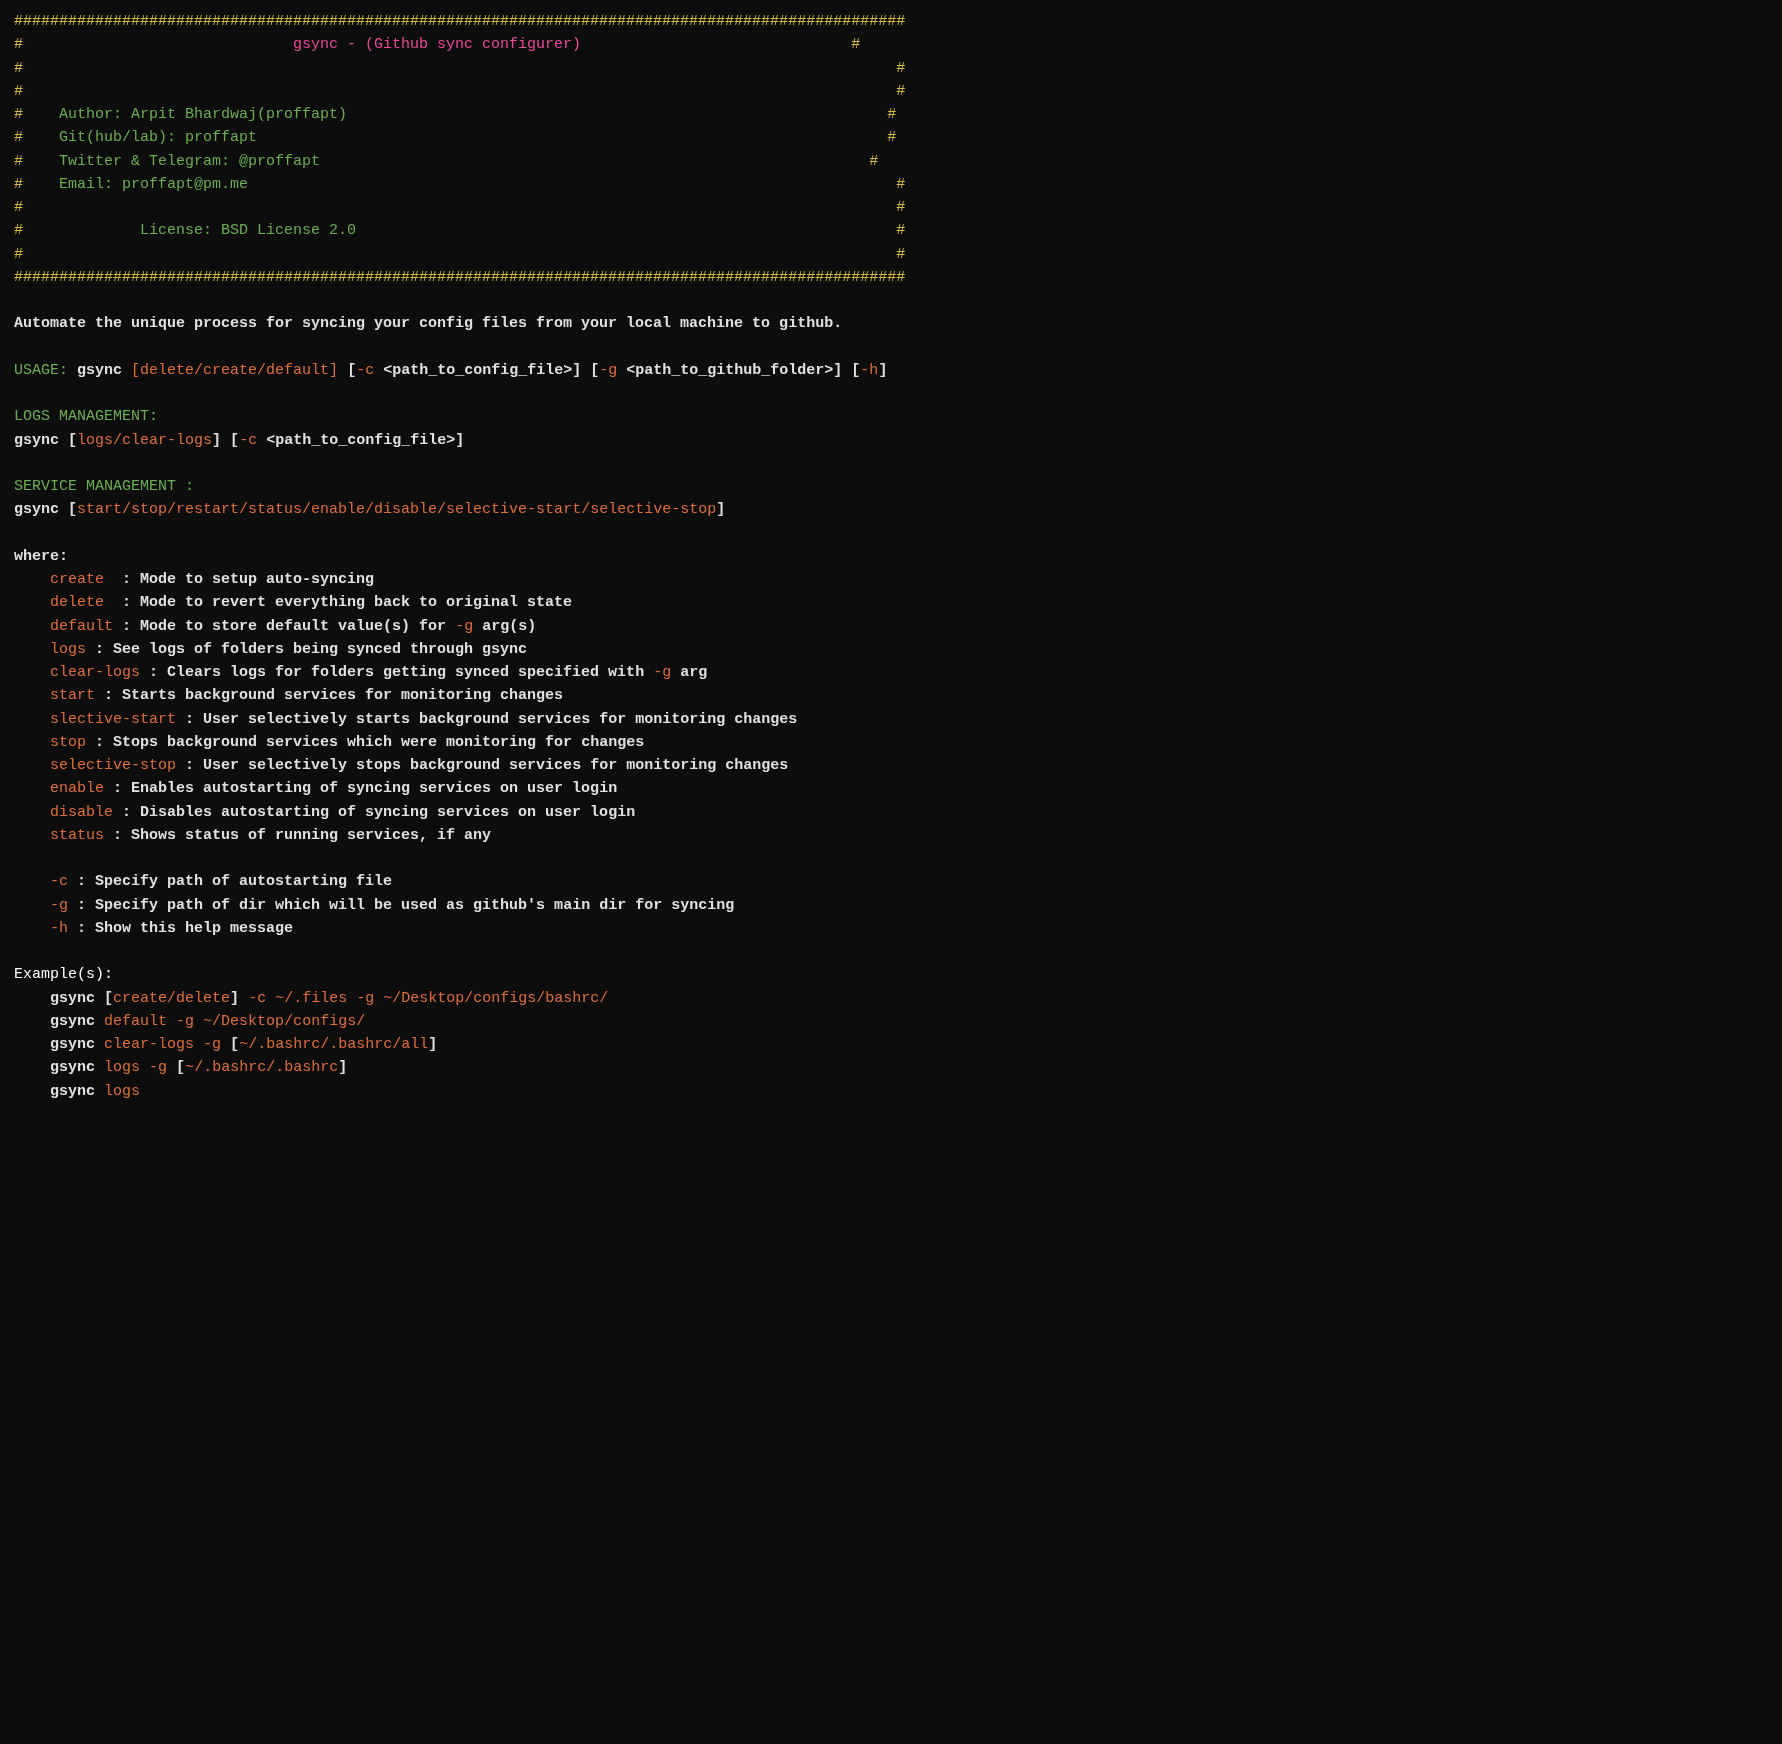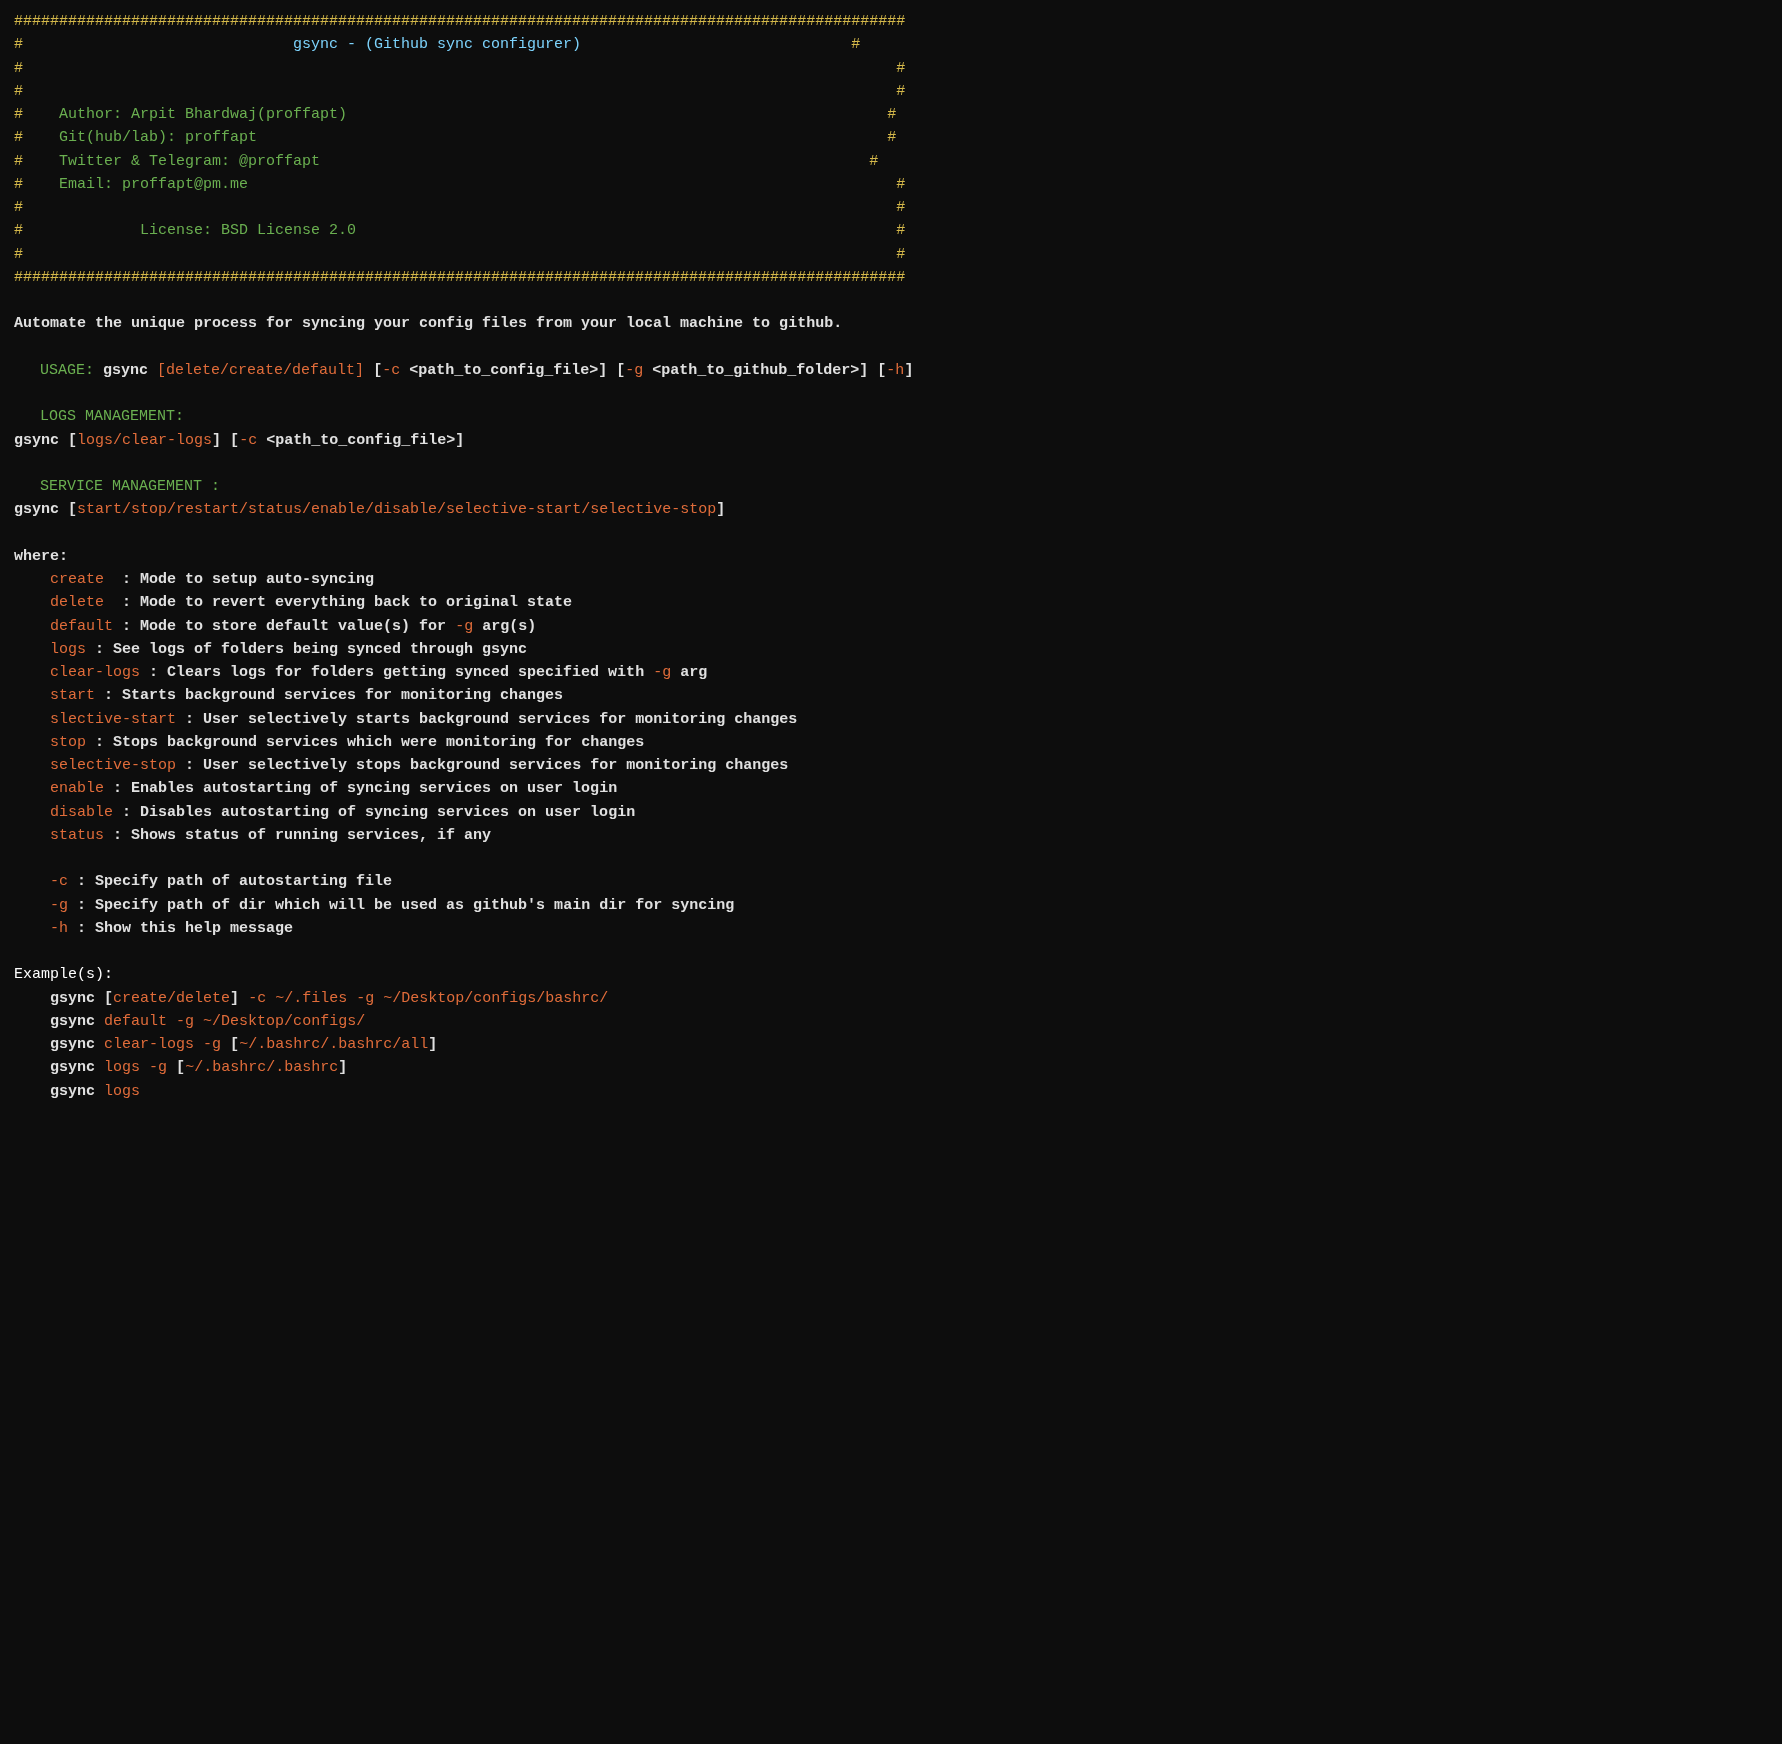--- a/index.html
+++ b/index.html
@@ -17,25 +17,25 @@
     }
     .terminal {
       width: 100%;
       min-height: 1744px;
       background-color: #0d0d0d;
     }
     .line {
       white-space: pre;
       display: block;
     }
-    .yellow { color: #7dd3fc; text-align: center; }
+    .yellow { color: #ec4899; text-align: center; }
     .green { color: #6aaf50; }
     .white { color: #e0e0e0; font-weight: bold; }
     .hash-line { color: #d4b84a; }
-    .section-header { color: #6aaf50; margin-left: 26px; }
+    .section-header { color: #6aaf50; }
     .cmd-keyword { color: #e06c3a; }
     .flag { color: #e06c3a; }
     .example-header { color: #ffffff; }
   </style>
 </head>
 <body>
 
 <div class="terminal">
 
   <span class="line hash-line">###################################################################################################</span>

